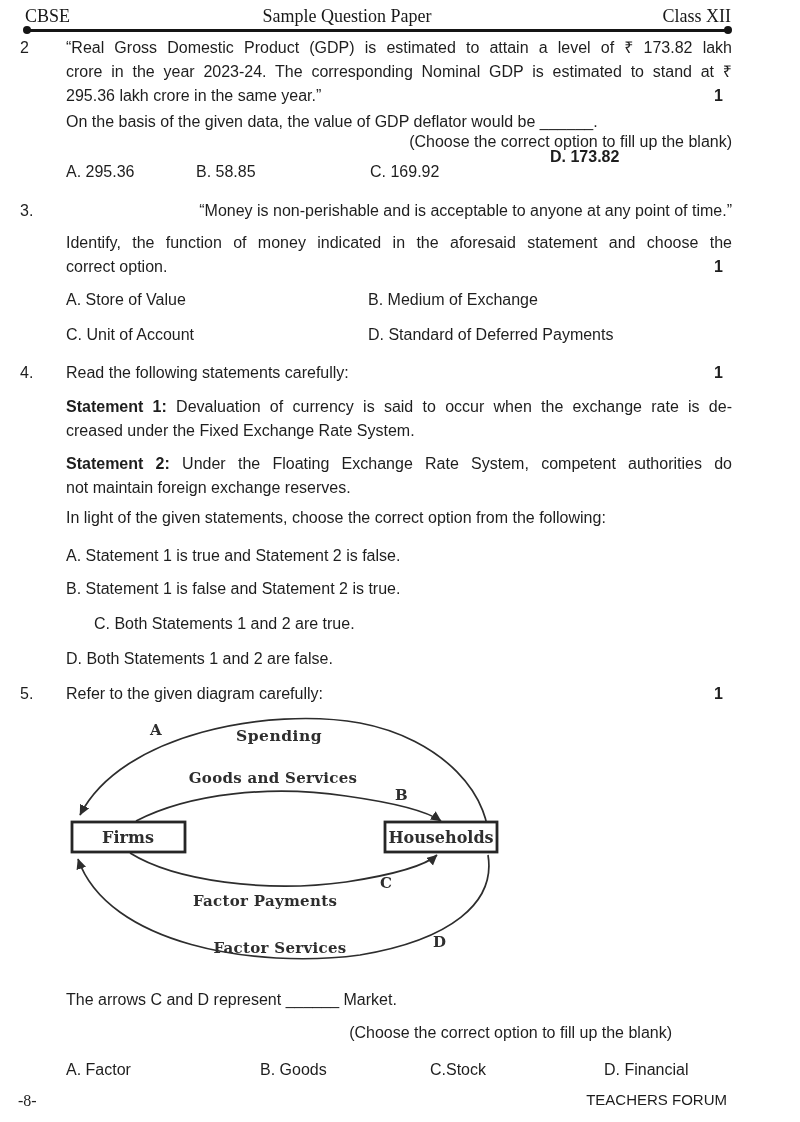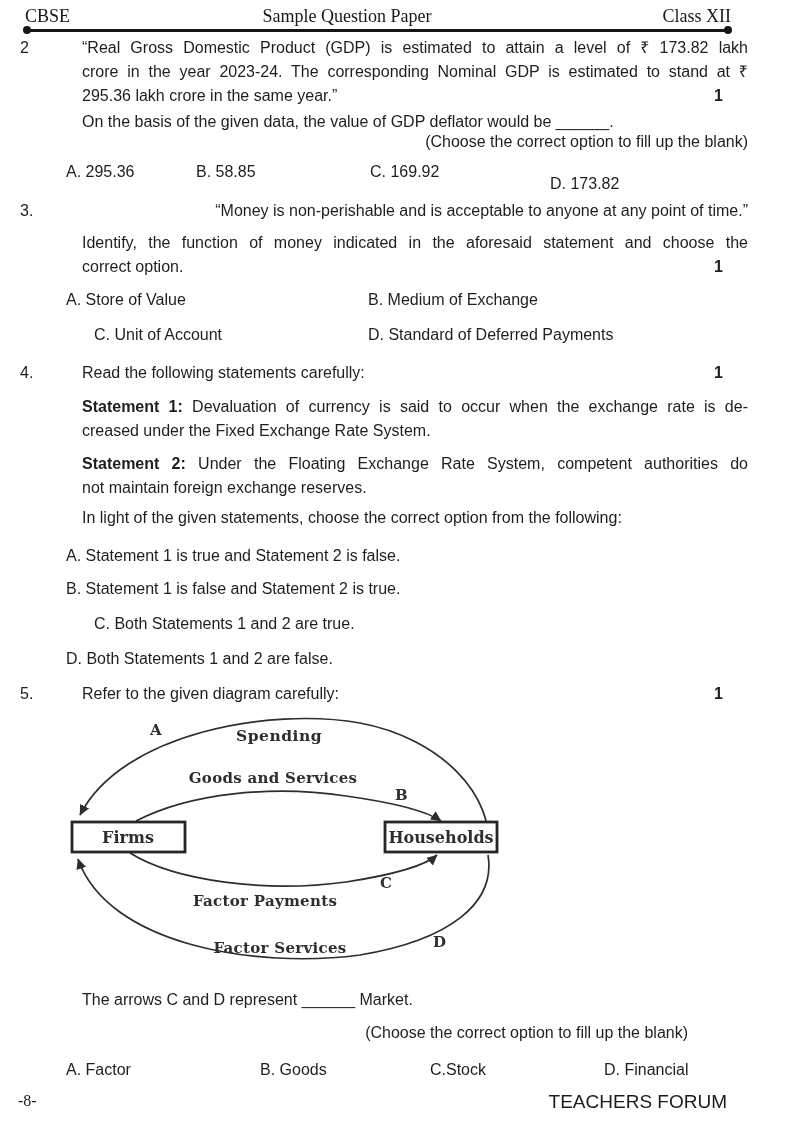--- a/index.html
+++ b/index.html
@@ -12,34 +12,34 @@
   .serif{font-family:"Liberation Serif",serif;}
   
   .hdr{top:6px;font-size:18px;color:#181818;}
   .hdr-center{left:167px;width:360px;text-align:center;}
   .hdr-right{left:640px;width:91px;text-align:right;}
   .rule{position:absolute;left:27px;top:29px;width:701px;height:2.5px;background:#151515;}
   .rule .dot{position:absolute;width:8px;height:8px;border-radius:50%;background:#151515;top:-2.8px;}
   .rule .dot.l{left:-4px;} .rule .dot.r{right:-4px;}
   
   .qnum{position:absolute;left:20px;line-height:24px;}
-  .para{position:absolute;left:66px;width:666px;line-height:24px;margin-left:16px;}
+  .para{position:absolute;left:66px;width:666px;line-height:24px;}
   .jline{text-align:justify;text-align-last:justify;}
   .mark{position:absolute;left:66px;width:666px;text-align:right;font-weight:700;line-height:24px;padding-right:9px;box-sizing:border-box;}
   .opt{position:absolute;line-height:24px;white-space:nowrap;}
   .right{text-align:right;}
   .b{font-weight:700;}
   
   .diagram{position:absolute;left:60px;top:703px;}
   .dg-label{font-family:"DejaVu Serif",serif;font-weight:700;fill:#2e2e2e;}
   .dg-curve{fill:none;stroke:#2d2d2d;stroke-width:1.7px;}
   .dg-box{fill:#fff;stroke:#262626;stroke-width:2.8px;}
   
   .foot-page{left:18px;top:1092px;font-size:16px;color:#222;}
-  .foot-brand{left:480px;top:1091px;width:247px;text-align:right;font-size:19px;color:#1c1c1c;}
+  .foot-brand{left:480px;top:1091px;width:247px;text-align:right;font-size:15px;color:#1c1c1c;}
 </style>
 </head>
 <body>
 
 <div class="page">
 
   <div class="abs serif hdr" style="left:25px;">CBSE</div>
   <div class="abs serif hdr hdr-center">Sample Question Paper</div>
   <div class="abs serif hdr hdr-right">Class XII</div>
   <div class="rule">
@@ -52,32 +52,32 @@
     <div class="jline">“Real Gross Domestic Product (GDP) is estimated to attain a level of ₹ 173.82 lakh</div>
     <div class="jline">crore in the year 2023-24. The corresponding Nominal GDP is estimated to stand at ₹</div>
     <div>295.36 lakh crore in the same year.”</div>
   </div>
   <div class="mark" style="top:84px;">1</div>
   <div class="para" style="top:110px;">On the basis of the given data, the value of GDP deflator would be ______.</div>
   <div class="para right" style="top:130px;">(Choose the correct option to fill up the blank)</div>
   <span class="opt" style="left:66px;top:160px;">A. 295.36</span>
   <span class="opt" style="left:196px;top:160px;">B. 58.85</span>
   <span class="opt" style="left:370px;top:160px;">C. 169.92</span>
-  <span class="opt" style="left:550px;top:172px;">D. 173.82</span>
+  <span class="opt" style="left:550px;top:145px;font-weight:bold;">D. 173.82</span>
 
   <div class="qnum" style="top:199px;">3.</div>
   <div class="para" style="top:199px;text-align:right;">“Money is non-perishable and is acceptable to anyone at any point of time.”</div>
   <div class="para" style="top:231px;">
     <div class="jline">Identify, the function of money indicated in the aforesaid statement and choose the</div>
     <div>correct option.</div>
   </div>
   <div class="mark" style="top:255px;">1</div>
   <span class="opt" style="left:66px;top:288px;">A. Store of Value</span>
   <span class="opt" style="left:368px;top:288px;">B. Medium of Exchange</span>
-  <span class="opt" style="left:66px;top:323px;margin-left:28px;">C. Unit of Account</span>
+  <span class="opt" style="left:66px;top:323px;">C. Unit of Account</span>
   <span class="opt" style="left:368px;top:323px;">D. Standard of Deferred Payments</span>
 
   <div class="qnum" style="top:361px;">4.</div>
   <div class="para" style="top:361px;">Read the following statements carefully:</div>
   <div class="mark" style="top:361px;">1</div>
   <div class="para" style="top:395px;">
     <div class="jline"><span class="b">Statement 1:</span><span> Devaluation of currency is said to occur when the exchange rate is de-</span></div>
     <div>creased under the Fixed Exchange Rate System.</div>
   </div>
   <div class="para" style="top:452px;">

